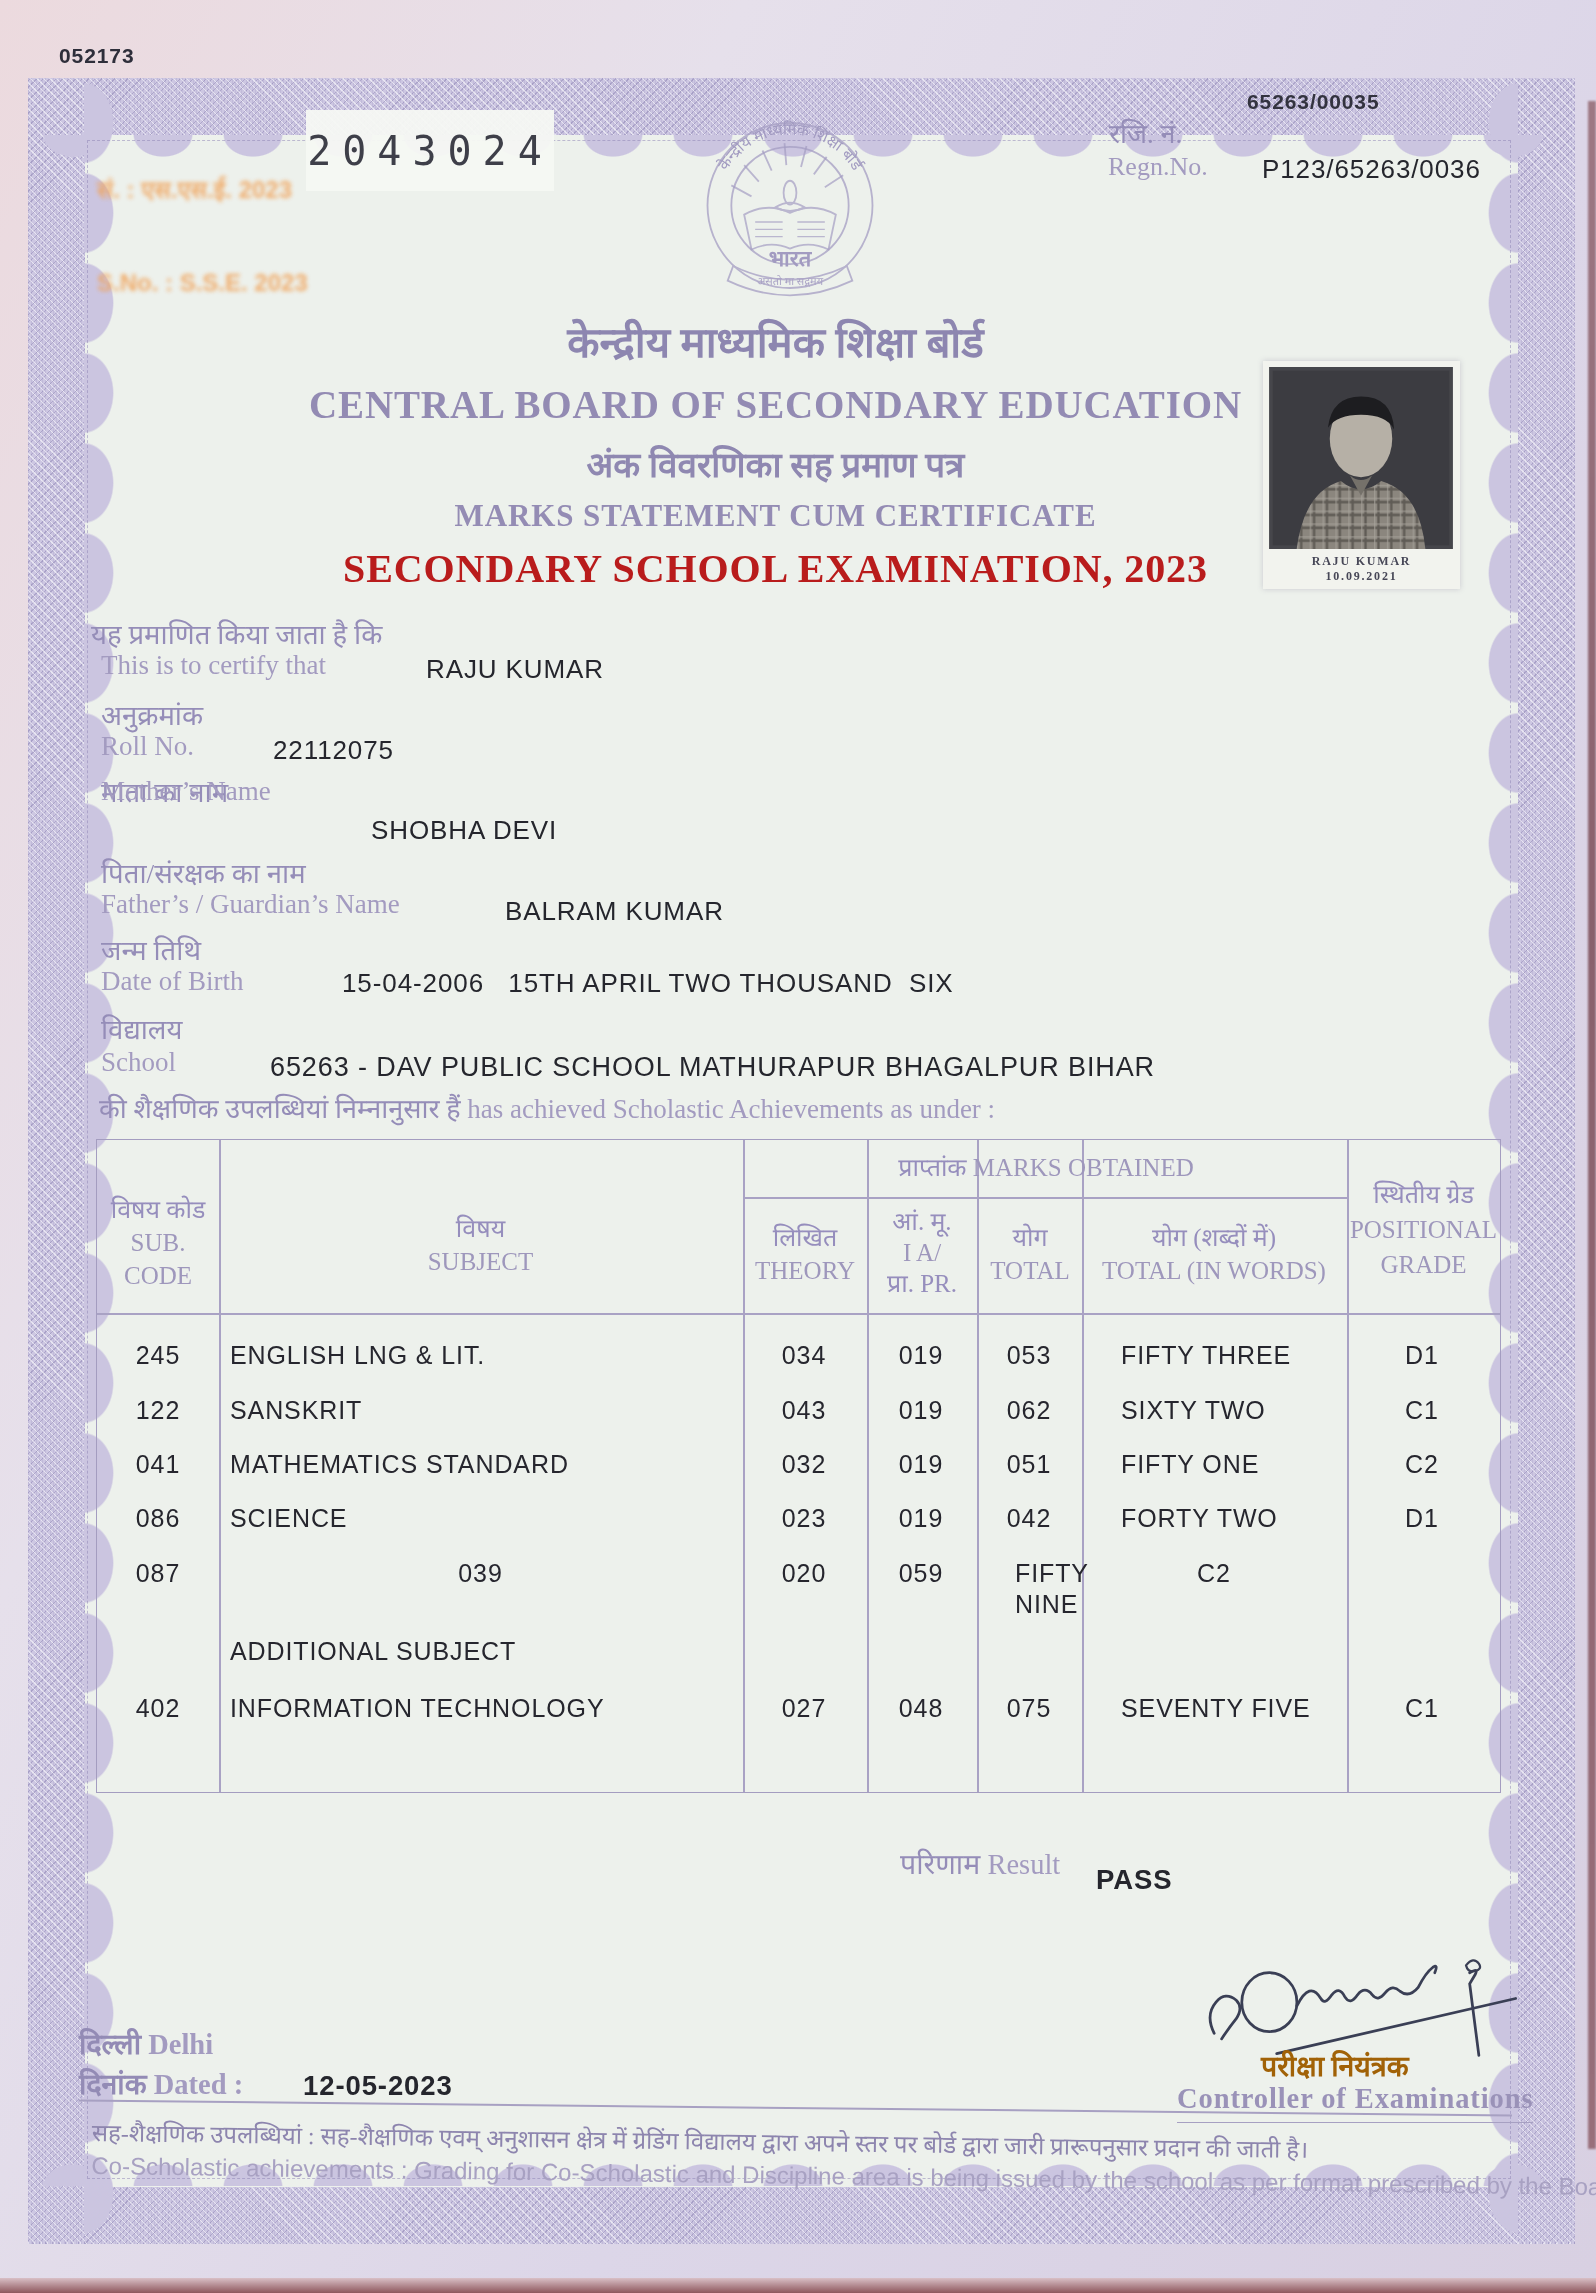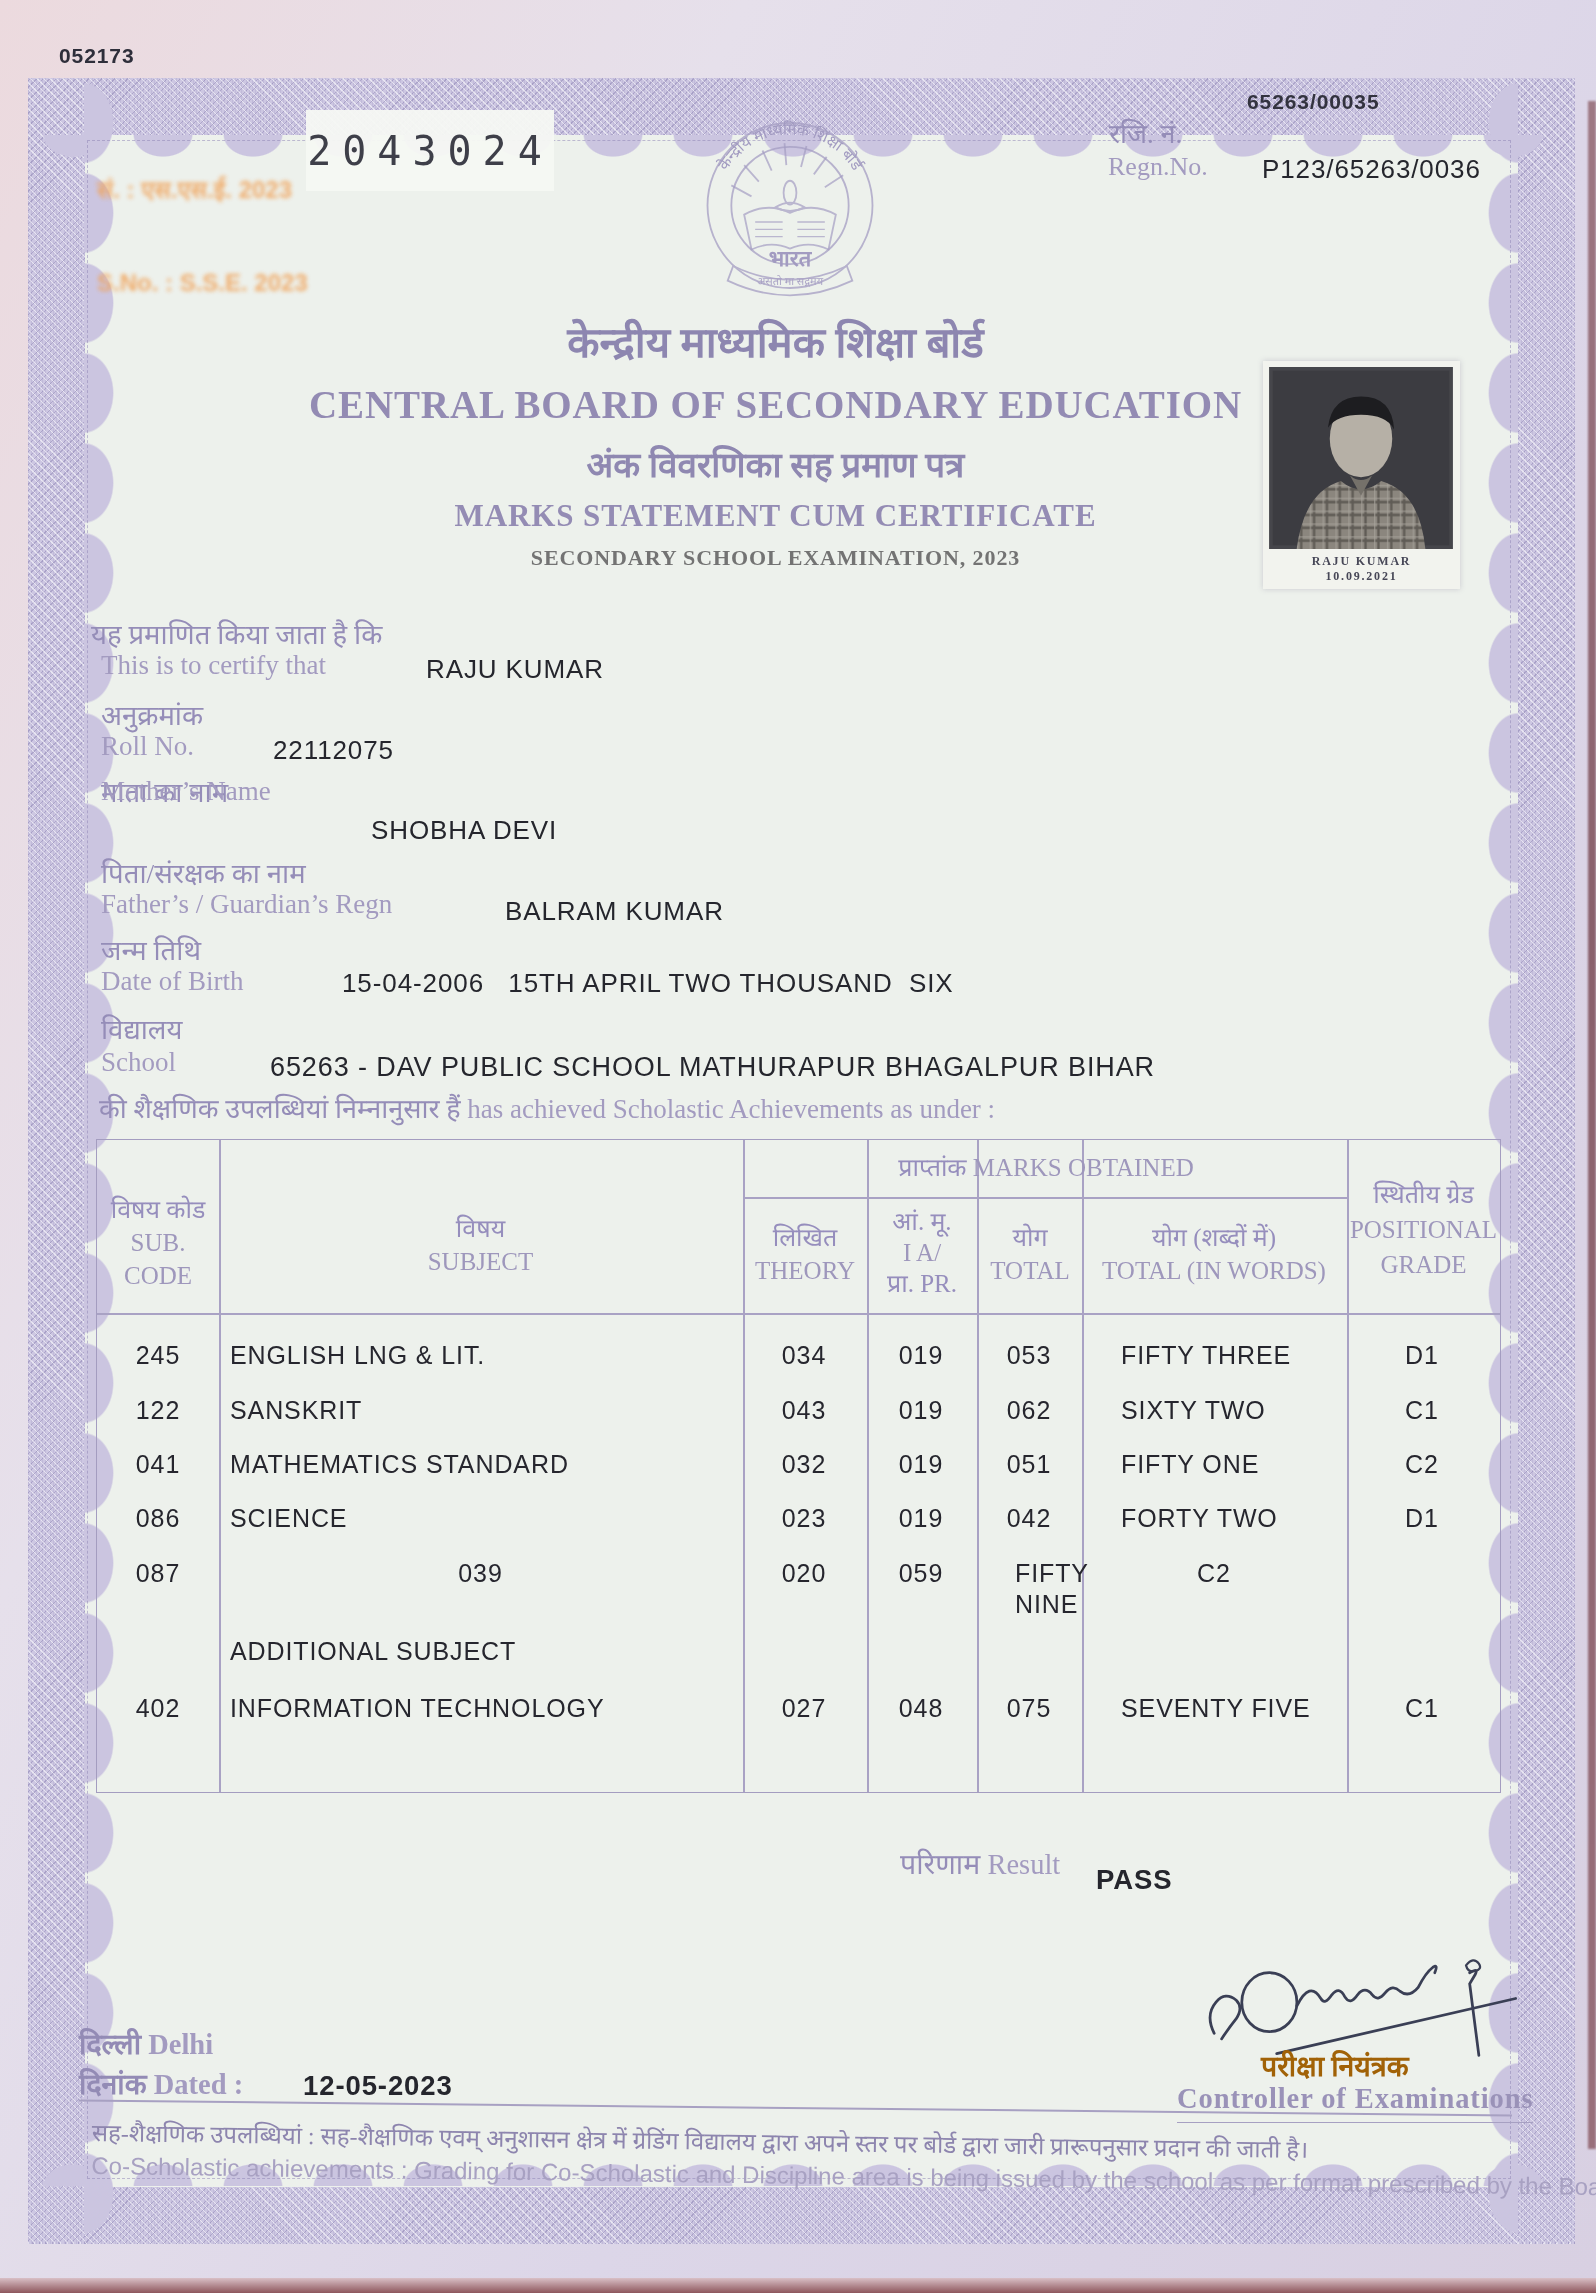--- a/index.html
+++ b/index.html
@@ -63,21 +63,21 @@
   .regn-en{left:1108px;top:152px;font-size:26px;}
   .regn-val{left:1262px;top:154px;font-size:26px;}
 
   
   .titleblock{position:absolute;left:87px;top:312px;width:1377px;text-align:center;}
   .t-hi1{font-size:42px;font-weight:700;color:#8d86b0;}
   .t-en1{font-size:39px;font-weight:700;color:#938bb3;letter-spacing:0.9px;margin-top:13px;}
   .t-hi2{font-size:35px;font-weight:700;color:#8f88b1;margin-top:13px;}
   .t-en2{font-size:31px;font-weight:700;color:#948cb4;letter-spacing:0.9px;margin-top:11px;}
   .t-hi3{font-size:34px;font-weight:700;color:#8f88b1;margin-top:11px;}
-  .t-en3{font-size:22px;font-weight:700;color:#737373;letter-spacing:0.9px;margin-top:11px;}
+  .t-en3{font-size:40px;font-weight:700;color:#b91c1c;letter-spacing:0.9px;margin-top:11px;}
 
   
   .photo-frame{position:absolute;left:1263px;top:361px;width:197px;height:228px;
     background:#f2f3ee;box-shadow:0 0 5.5px rgba(90,80,120,.25);padding:5.5px 5.5px 0 5.5px;box-sizing:border-box;}
   .photo-caption{text-align:center;font-family:"Liberation Serif",serif;font-weight:700;
     font-size:12px;color:#474757;letter-spacing:1.8px;line-height:14.7px;margin-top:1.8px;}
 
   
   .f-hi{font-size:27.5px;}
   .f-en{font-size:27px;}
@@ -202,21 +202,21 @@
 
 <div class="abs hi f-hi" style="left:101px;top:696px;">अनुक्रमांक</div>
 <div class="abs en-faded f-en" style="left:101px;top:731px;">Roll No.</div>
 <div class="abs val f-val" style="left:273px;top:735px;">22112075</div>
 
 <div class="abs hi f-hi" style="left:101px;top:773px;">माता का नाम</div>
 <div class="abs en-faded f-en" style="left:101px;top:776px;">Mother’s Name</div>
 <div class="abs val f-val" style="left:371px;top:815px;">SHOBHA DEVI</div>
 
 <div class="abs hi f-hi" style="left:101px;top:854px;">पिता/संरक्षक का नाम</div>
-<div class="abs en-faded f-en" style="left:101px;top:889px;">Father’s / Guardian’s Regn</div>
+<div class="abs en-faded f-en" style="left:101px;top:889px;">Father’s / Guardian’s Name</div>
 <div class="abs val f-val" style="left:505px;top:896px;">BALRAM KUMAR</div>
 
 <div class="abs hi f-hi" style="left:101px;top:931px;">जन्म तिथि</div>
 <div class="abs en-faded f-en" style="left:101px;top:966px;">Date of Birth</div>
 <div class="abs val f-val" style="left:342px;top:968px;">15-04-2006   15TH APRIL TWO THOUSAND  SIX</div>
 
 <div class="abs hi f-hi" style="left:101px;top:1010px;">विद्यालय</div>
 <div class="abs en-faded f-en" style="left:101px;top:1047px;">School</div>
 <div class="abs val f-val" style="left:270px;top:1052px;font-size:27px;">65263 - DAV PUBLIC SCHOOL MATHURAPUR BHAGALPUR BIHAR</div>
 

